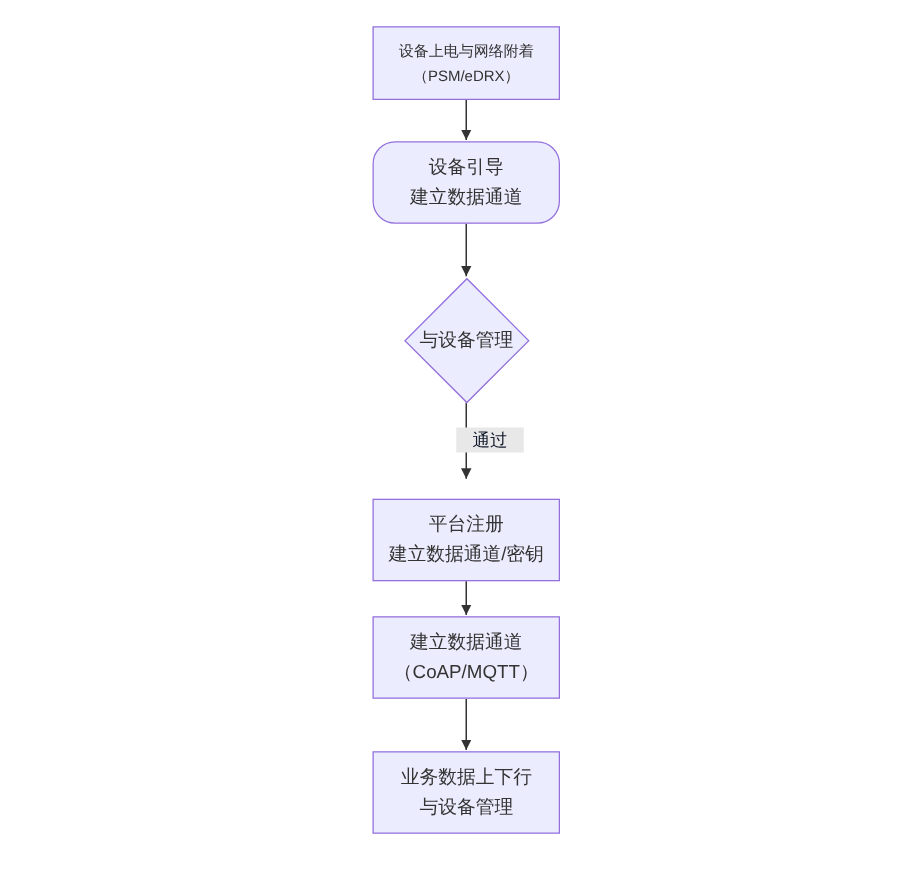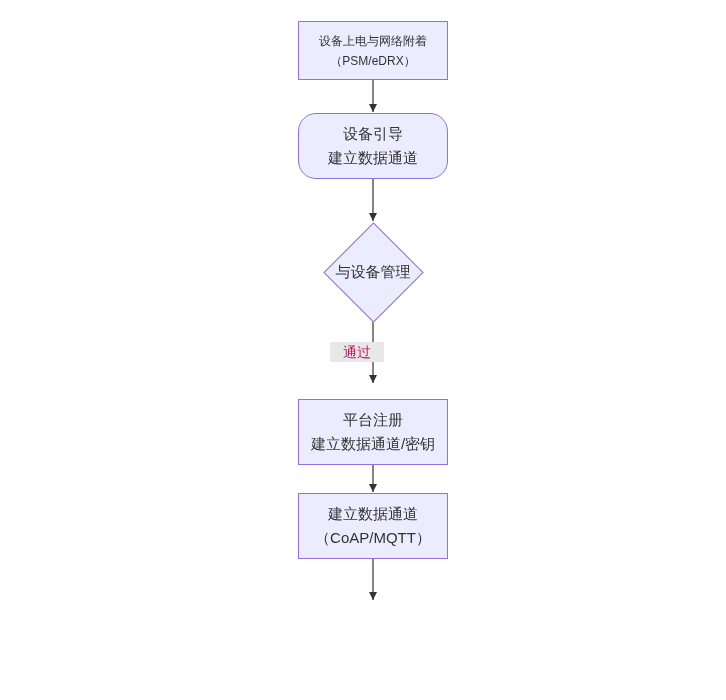--- a/index.html
+++ b/index.html
@@ -71,29 +71,29 @@
   }
   .diamond-label {
     position: absolute;
     transform: translate(-50%, -50%);
     white-space: nowrap;
     font-size: 15px;
     color: #333333;
   }
   .edge-label {
     position: absolute;
-    left: 357px;
+    left: 392px;
     top: 352px;
     transform: translate(-50%, -50%);
     background: #e8e8e8;
     padding: 1px 13px;
     font-size: 14px;
     line-height: 18px;
     white-space: nowrap;
-    color: #be185d;
+    color: #0f172a;
     z-index: 2;
   }
 </style>
 </head>
 <body>
 
 <div class="canvas">
 
   <svg class="edges-svg" viewBox="0 0 726 700" xmlns="http://www.w3.org/2000/svg">
     <defs>
@@ -128,14 +128,18 @@
   <div class="node node-register">
     <div>平台注册</div>
     <div>建立数据通道/密钥</div>
   </div>
 
   <div class="node node-channel">
     <div>建立数据通道</div>
     <div>（CoAP/MQTT）</div>
   </div>
 
+  <div class="node node-business">
+    <div>业务数据上下行</div>
+    <div>与设备管理</div>
+  </div>
 
 </div>
 
 </body></html>

